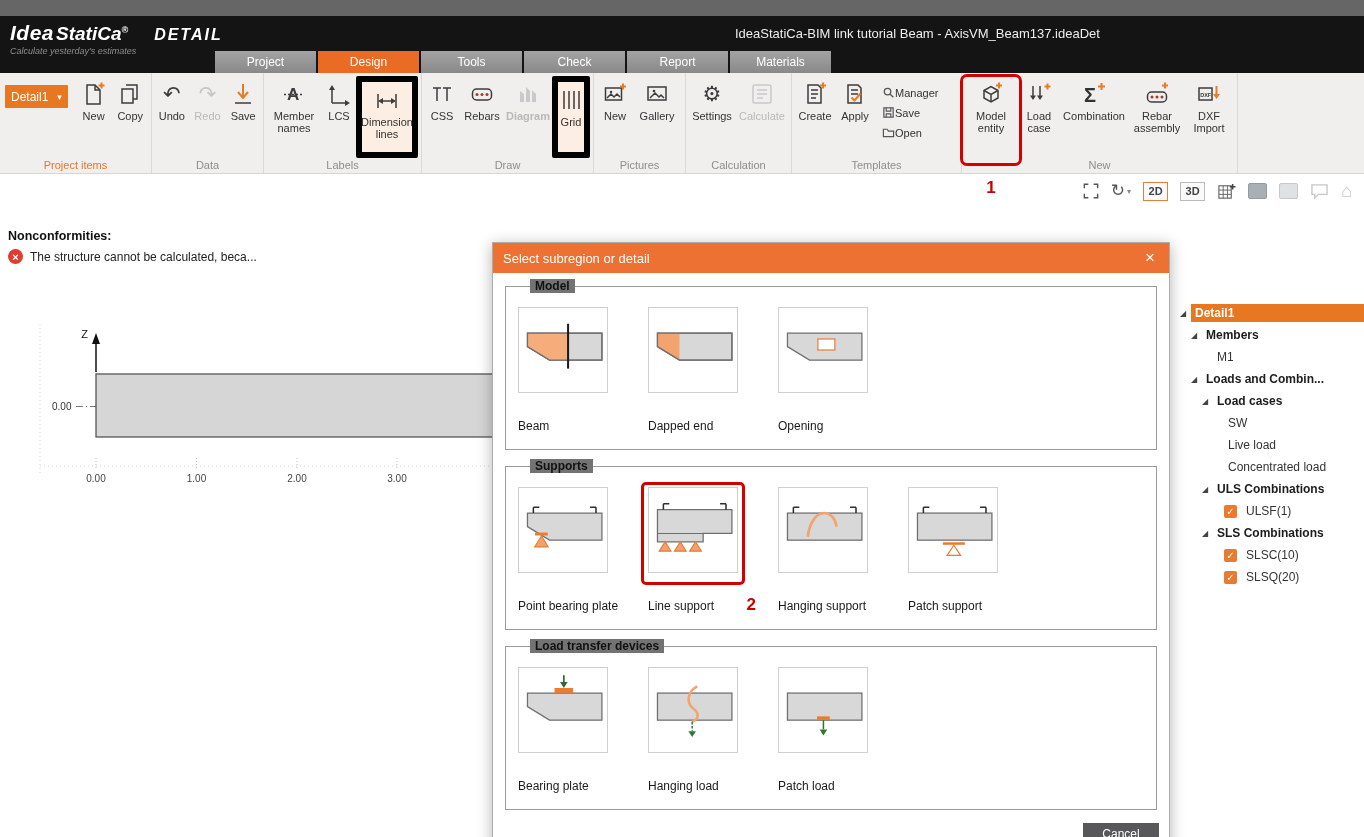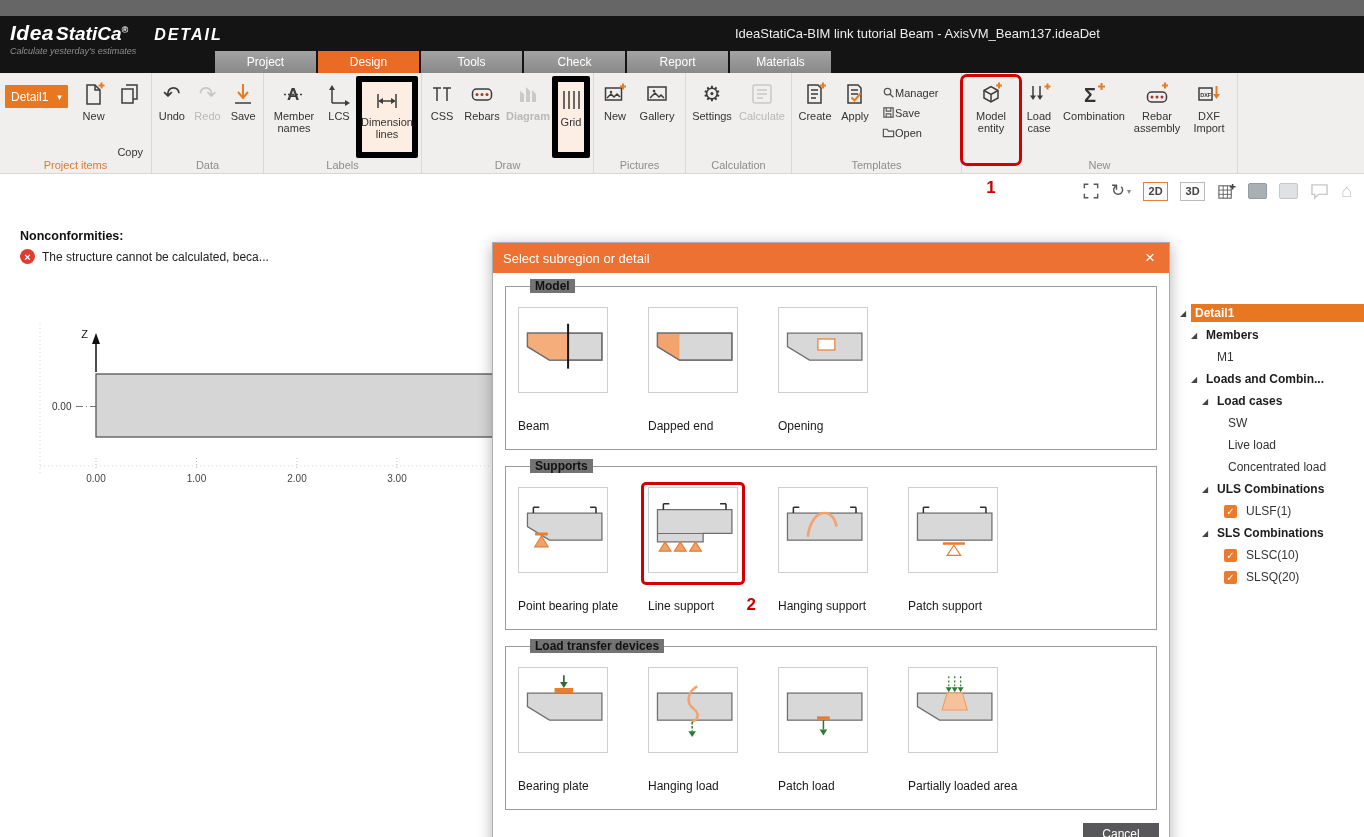--- a/index.html
+++ b/index.html
@@ -54,21 +54,21 @@
 .viewbar{position:absolute;top:161px;right:12px;height:28px;display:flex;align-items:center;gap:12px;z-index:2}
 .vic{display:flex;align-items:center;cursor:pointer}
 .vglyph{font-size:17px;color:#555;line-height:18px}
 .vglyph.light{color:#c8c8c8;font-size:18px}
 .chev{font-size:8px;color:#888;margin-left:2px}
 .vbox{width:25px;height:19px;font-size:11px;font-weight:bold;color:#444;display:flex;align-items:center;justify-content:center;border:1px solid #bbb;background:#fafafa;cursor:pointer}
 .vbox.active{border:1.5px solid #e0823f}
 .sqdark{width:19px;height:16px;background:#a8b0b5;border:1px solid #949ca1;border-radius:2px}
 .sqlight{width:19px;height:16px;background:#dfe1e2;border:1px solid #c6c8c9;border-radius:2px}
 
-.nonconf{position:absolute;left:20px;top:213px;z-index:1}
+.nonconf{position:absolute;left:8px;top:213px;z-index:1}
 .nc-title{font-weight:bold;font-size:12.5px;color:#111}
 .nc-row{display:flex;align-items:center;gap:7px;margin-top:6px}
 .nc-icon{width:15px;height:15px;border-radius:50%;background:#e03c31;color:#fff;font-size:11px;font-weight:bold;display:flex;align-items:center;justify-content:center}
 .nc-text{font-size:12px;color:#222}
 #diagram{position:absolute;left:28px;top:300px;z-index:1}
 
 .dialog{position:absolute;left:492px;top:226px;width:678px;height:611px;z-index:5;box-shadow:0 3px 14px rgba(0,0,0,.3);background:#fff;border:1px solid #adadad}
 .dhead{height:30px;background:#ed7133;display:flex;align-items:center;padding:0 10px}
 .dtitle{color:#fff;font-size:13px;flex:1}
 .dclose{color:#fff;font-size:17px;cursor:pointer;padding:0 4px}
@@ -124,21 +124,21 @@
             <div class="rbtn" style="width: 38px;">
               <span class="ric">
                 <svg viewBox="0 0 26 26">
                   <path class="ln" d="M6 4h8l5 5v14H6z"></path>
                   <path class="ln" d="M14 4v5h5"></path>
                   <path class="op" d="M20.5 1.5v6M17.5 4.5h6"></path>
                 </svg>
               </span>
               <span class="rlb">New</span>
             </div>
-            <div class="rbtn" style="width: 40px; gap: 36px;">
+            <div class="rbtn" style="width: 40px;">
               <span class="ric">
                 <svg viewBox="0 0 26 26">
                   <path class="ln" d="M5 8v14h11V8z"></path>
                   <path class="ln" d="M9 4h11v14h-4"></path>
                 </svg>
               </span>
               <span class="rlb">Copy</span>
             </div>
           </div>
           <div class="glabel accent">Project items</div>
@@ -585,35 +585,20 @@
                 <div class="thumb">
                   <svg viewBox="0 0 104 92">
                     <rect x="10" y="26" width="88" height="32" fill="#d8d8d8" stroke="#6f6f6f" stroke-width="1.5"></rect>
                     <rect x="45" y="53.5" width="15" height="4" fill="#e87c30"></rect>
                     <line x1="52.5" y1="58" x2="52.5" y2="69" stroke="#2f7a33" stroke-width="1.8"></line>
                     <path d="M52.5,76l-4.5,-7h9z" fill="#2f7a33"></path>
                   </svg>
                 </div>
                 <div class="tlabel">Patch load</div>
               </div>
-              <div class="tile">
-                <div class="thumb">
-                  <svg viewBox="0 0 104 92">
-                    <polygon points="10,26 98,26 98,58 36,58 10,42" fill="#d8d8d8" stroke="#6f6f6f" stroke-width="1.5"></polygon>
-                    <polygon points="45,26 63,26 69,46 39,46" fill="#f6c29b" stroke="#f09a60" stroke-width="1.2"></polygon>
-                    <g stroke="#2f7a33" stroke-width="1.5" stroke-dasharray="2.5 2.5">
-                      <line x1="47" y1="6" x2="47" y2="18"></line>
-                      <line x1="54" y1="6" x2="54" y2="18"></line>
-                      <line x1="61" y1="6" x2="61" y2="18"></line>
-                    </g>
-                    <path d="M47,25l-3.5,-6h7z M54,25l-3.5,-6h7z M61,25l-3.5,-6h7z" fill="#2f7a33"></path>
-                  </svg>
-                </div>
-                <div class="tlabel">Partially loaded area</div>
-              </div>
             </div>
           </div>
         </div>
       <div class="dcancel">Cancel</div>
     </div>
   </div>
 
   <div id="tree">
       <div class="trow" style="padding-left: 2px;">
         <span class="exp">◢</span>

